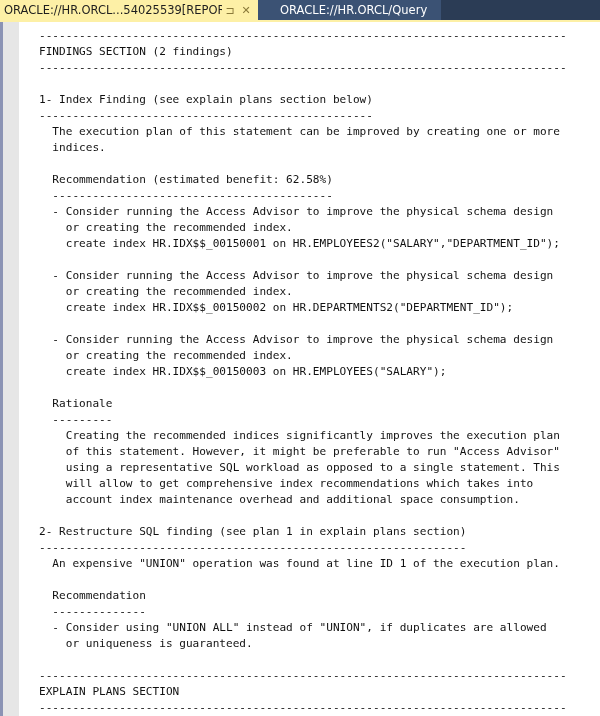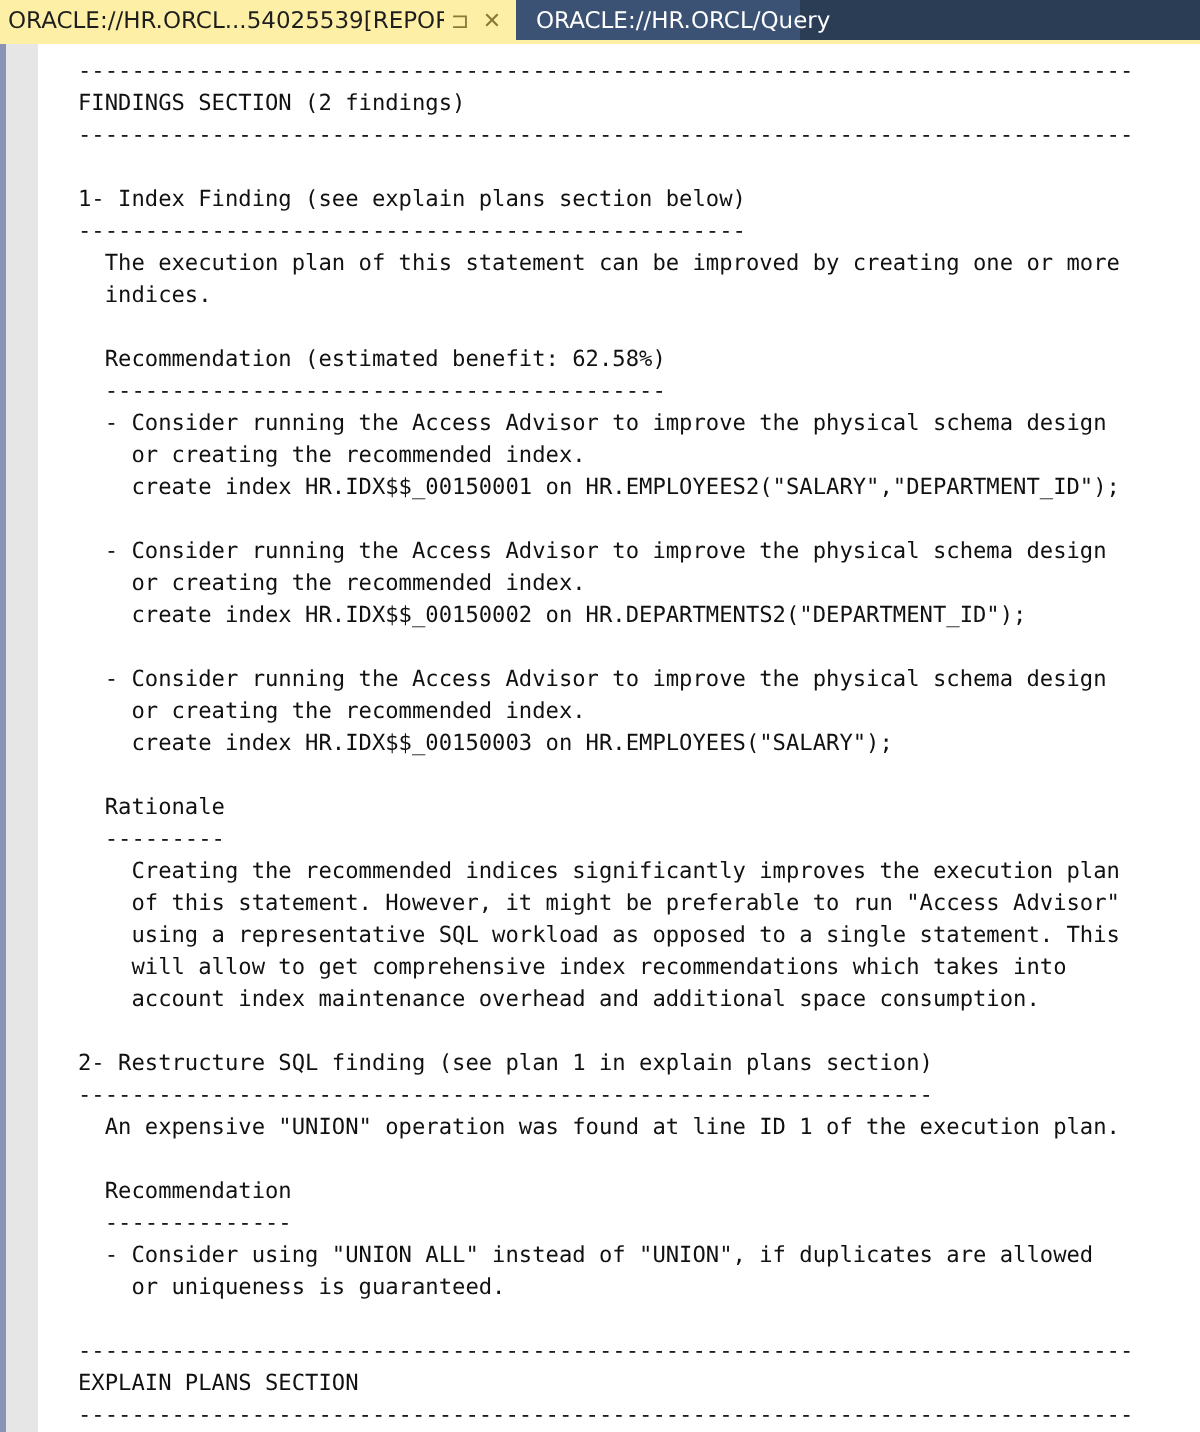--- a/index.html
+++ b/index.html
@@ -1,21 +1,21 @@
 <!DOCTYPE html>
 <html><head>
 <meta charset="utf-8">
 <style>
   html, body { margin:0; padding:0; }
   body { width:600px; height:716px; overflow:hidden; background:#ffffff; position:relative; font-family:"DejaVu Sans Mono", monospace; }
   .tabbar { position:absolute; left:0; top:0; width:600px; height:20px; background:#2b3c55; display:flex; align-items:stretch; }
   .tab { display:flex; align-items:center; height:20px; font-family:"DejaVu Sans", sans-serif; font-size:11.5px; white-space:nowrap; }
   .tab-active { background:#fdf0a6; color:#1e1e1e; padding:0 4px 0 4px; width:258px; box-sizing:border-box; }
   .tab-active .label { flex:1; overflow:hidden; }
-  .tab-inactive { background:#3b5274; color:#ffffff; padding:0 10px; width:142px; box-sizing:border-box; }
+  .tab-inactive { background:#3b5274; color:#ffffff; padding:0 22px; width:183px; box-sizing:border-box; }
   .tab-icon { display:inline-block; width:16px; text-align:center; color:#8a7a3a; font-size:11px; cursor:pointer; }
   .accent-line { position:absolute; left:0; top:20px; width:600px; height:2px; background:#fdf0a6; }
   .gutter-border { position:absolute; left:0; top:22px; width:3px; height:694px; background:#8b93b4; }
   .gutter { position:absolute; left:3px; top:22px; width:16px; height:694px; background:#e6e6e6; }
   .editor { position:absolute; left:19px; top:22px; right:0; bottom:0; background:#fff; overflow:hidden; }
   .content { margin:0; padding:6px 0 0 20px; font-family:"DejaVu Sans Mono", monospace; font-size:11.1px; line-height:16px; color:#111; white-space:pre; }
   .line { display:block; height:16px; }
 </style>
 </head>
 <body>

